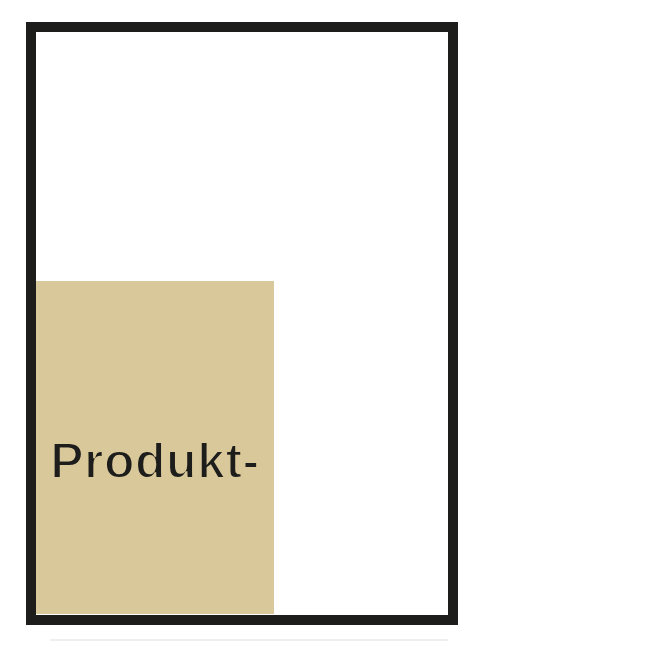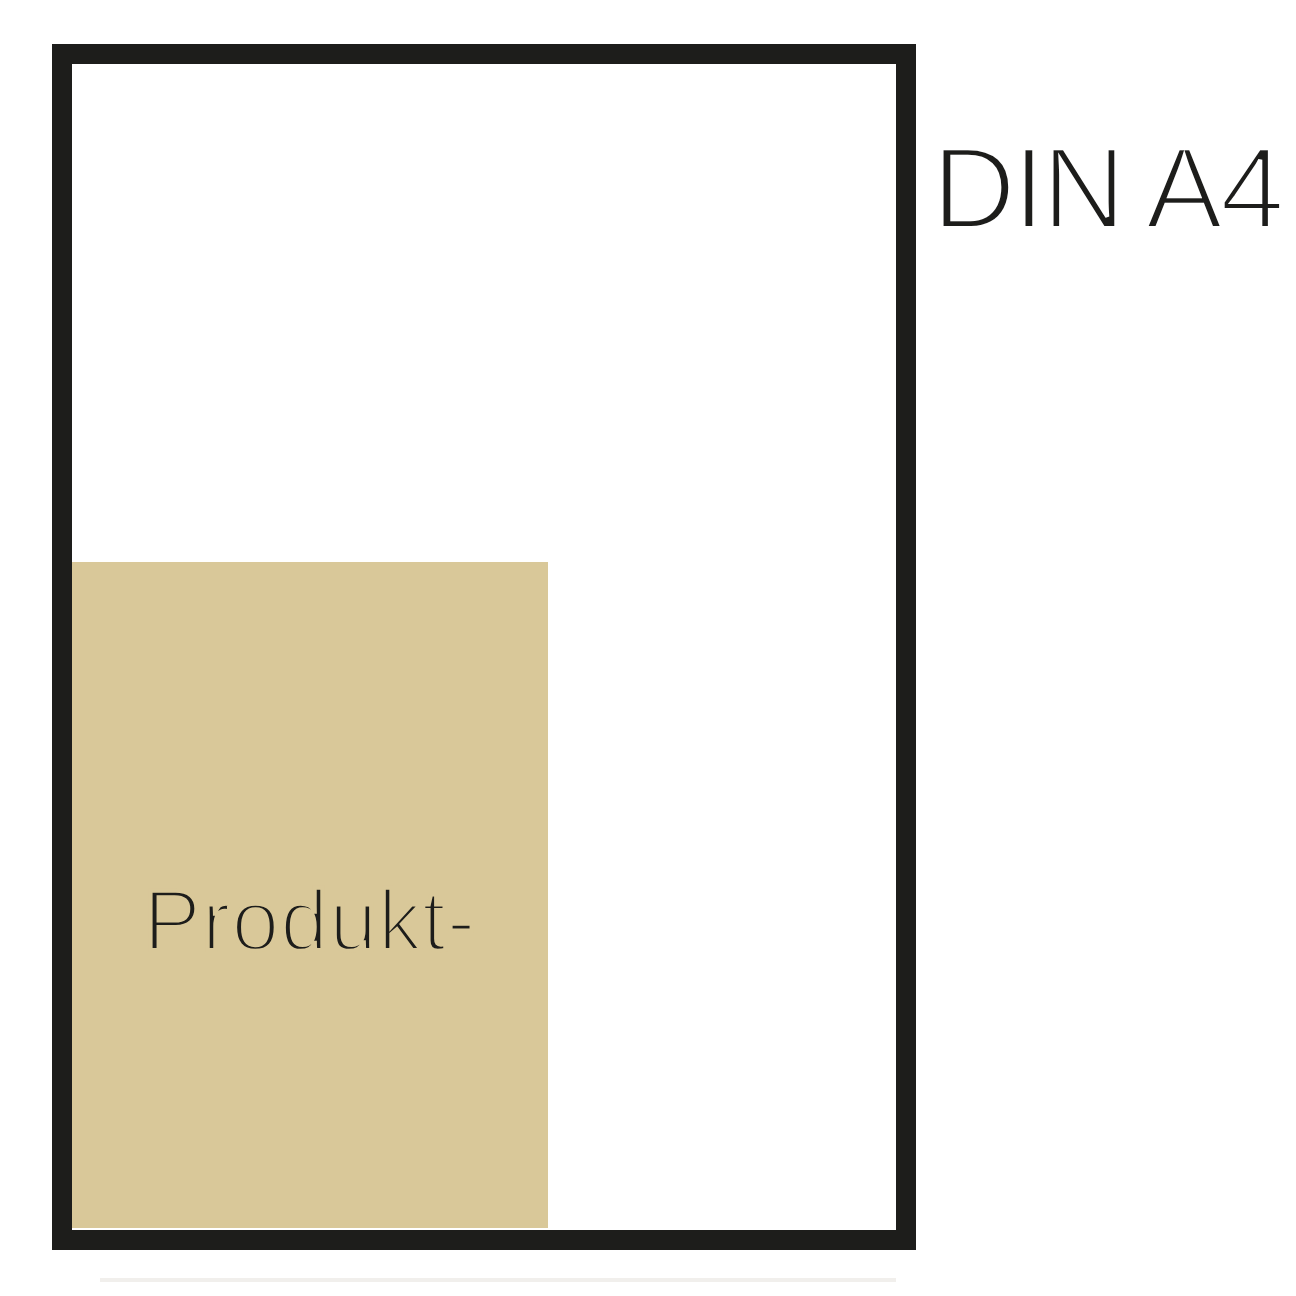--- a/index.html
+++ b/index.html
@@ -44,23 +44,23 @@
     width: 238px;
     height: 333px;
     background: #d9c899;
     display: flex;
     align-items: center;
     justify-content: center;
   }
   .product-label {
     padding-top: 28px;
     text-align: right;
-    font-size: 43px;
+    font-size: 50px;
     line-height: 57px;
-    font-weight: 400;
+    font-weight: 700;
     letter-spacing: 0.5px;
     color: #1d1d1b;
     
     -webkit-text-stroke: 2px #d9c899;
   }
   .product-label span {
     display: block;
     white-space: nowrap;
   }
   
@@ -85,15 +85,14 @@
   <div class="shadow-line"></div>
 
   <div class="a4-sheet"></div>
 
   <div class="product-rect">
     <div class="product-label">
       <span>Produkt-</span>
     </div>
   </div>
 
-  <div class="din-label">DIN A4</div>
 
 </div>
 
 </body></html>

